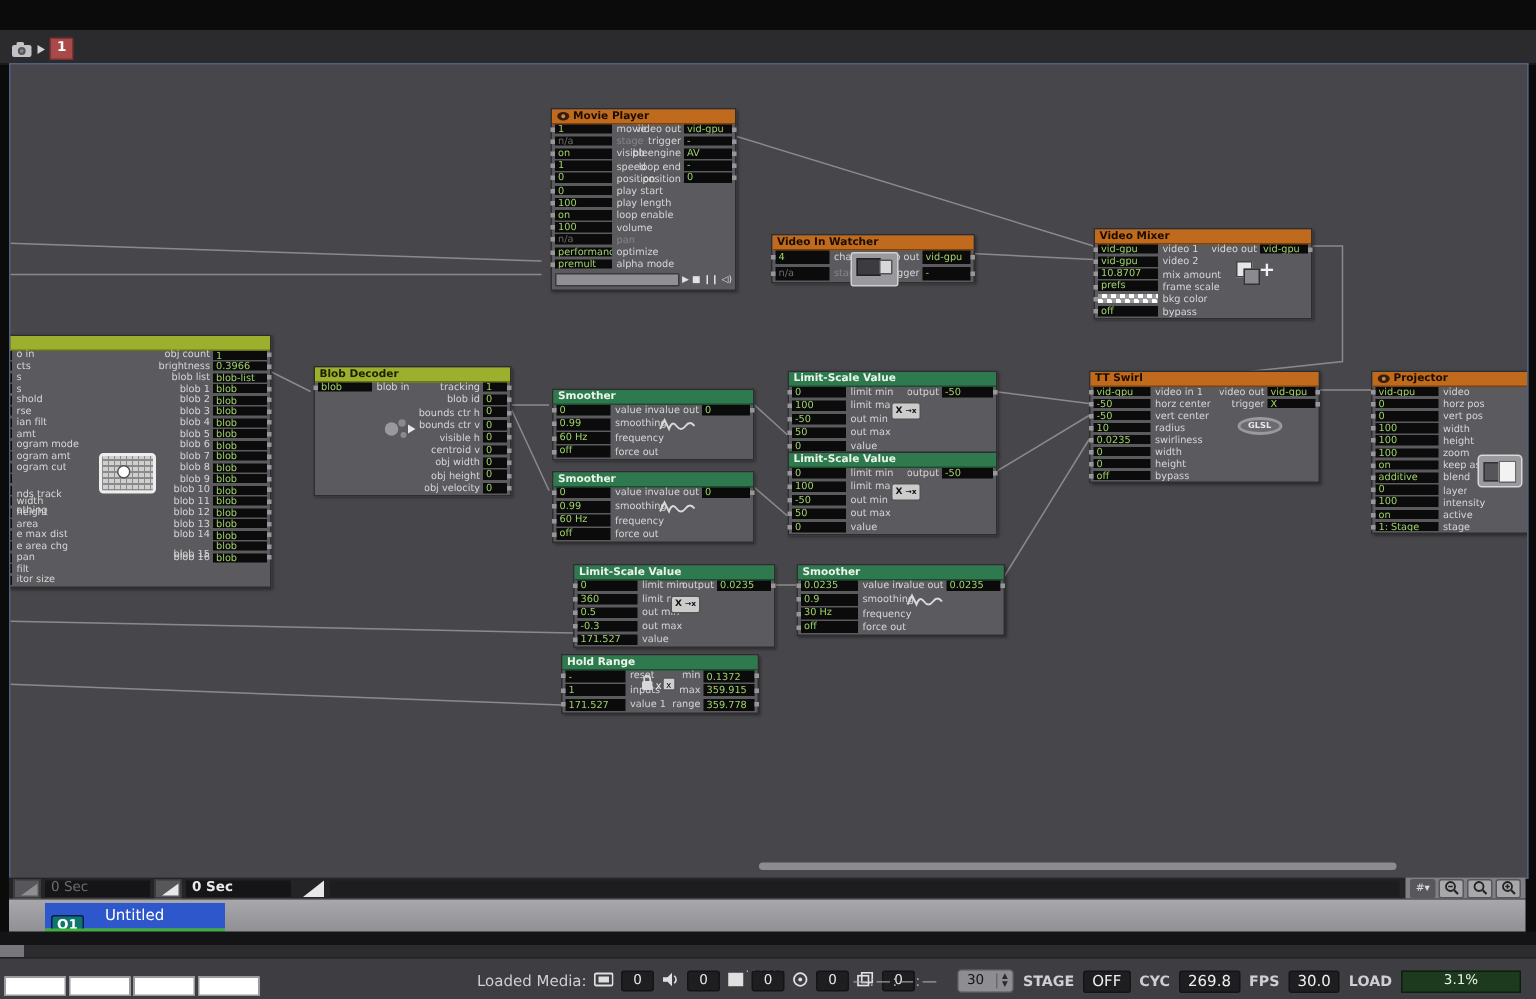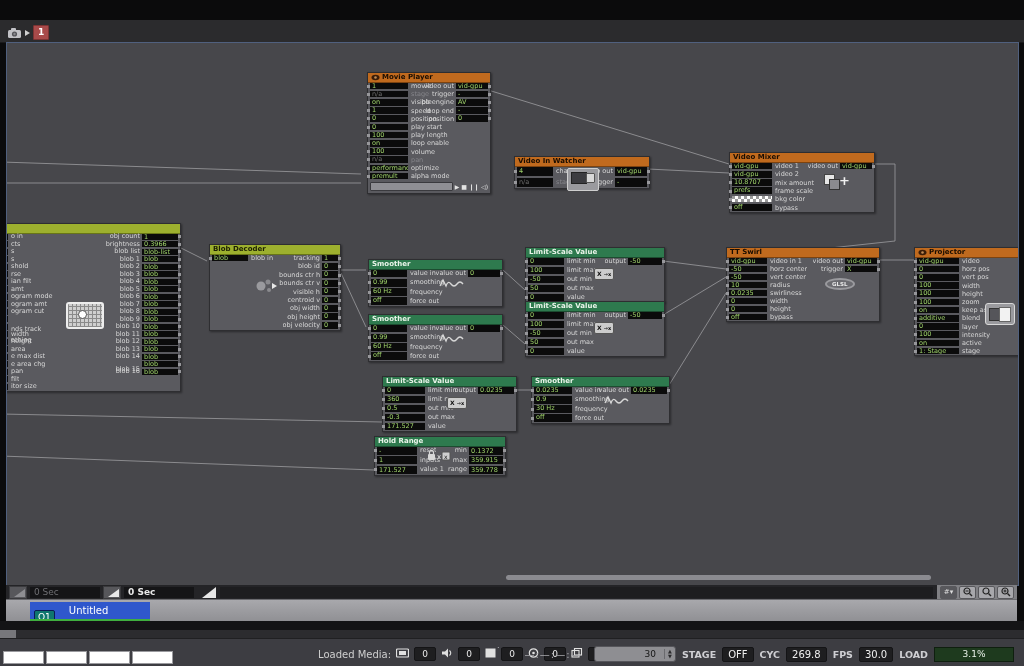--- a/index.html
+++ b/index.html
@@ -72,41 +72,41 @@
   .canv-btns{display:flex;align-items:center;gap:2px;background:#808084;height:14px;padding:0 3px;}
   .cb{width:15px;height:11px;background:#a8a8ac;border:1px solid #58585c;border-radius:2px;display:flex;
     align-items:center;justify-content:center;font-size:8px;color:#222;}
   .cb.dark{background:#58585c;color:#ddd;font-size:7px;}
 
   
   #tabstrip{position:absolute;left:6px;top:599px;width:1011px;height:22px;
     background:linear-gradient(#a8a8ac,#8f8f93);border-top:1px solid #6a6a6e;}
   #scene-tab{position:absolute;left:24px;top:2px;width:120px;height:17px;background:#2f57cc;display:flex;
     align-items:center;}
-  .cue-badge{background:#0f766e;border:1px solid #0a1b55;color:#fff;font-size:9px;font-weight:normal;
+  .cue-badge{background:#0f766e;border:1px solid #0a1b55;color:#fff;font-size:9px;font-weight:bold;
     padding:0 3px;margin-left:4px;border-radius:2px;line-height:12px;margin-top:12px;}
   .tab-name{color:#ffffff;font-size:10px;margin-left:14px;}
   #tab-underline{position:absolute;left:24px;top:19px;width:120px;height:3px;background:#3fae3f;}
 
   
   #gapstrip{position:absolute;left:0;top:621px;width:1024px;height:9px;background:#141416;}
   #handlestrip{position:absolute;left:0;top:630px;width:1024px;height:8px;background:#2c2c2f;}
   #handlestrip .grip{position:absolute;left:0;top:0;width:16px;height:8px;background:#77777b;}
   #toolbar{position:absolute;left:0;top:638px;width:1024px;height:28px;background:#3d3d42;border-top:1px solid #202022;}
   .dots{position:absolute;left:497px;top:2px;color:#b9b9bd;font-size:8px;letter-spacing:2px;}
   .mediabins{position:absolute;left:3px;top:12px;display:flex;gap:2px;}
   .bin{width:39px;height:11px;background:#ffffff;border:1px solid #9a9a9e;}
   .lm{position:absolute;left:318px;top:8px;display:flex;align-items:center;gap:5px;color:#cfcfcf;font-size:10px;}
   .cnt{background:#1e1e20;border:1px solid #141416;color:#e8e8e8;font-size:9px;min-width:20px;text-align:center;
     border-radius:2px;line-height:12px;}
   .rgrp{position:absolute;right:10px;top:7px;display:flex;align-items:center;gap:6px;color:#c9c9cd;font-size:10px;}
   .tcode{color:#a9a9ad;font-size:10px;letter-spacing:1px;margin-right:6px;}
   .stepper{background:#8e8e92;border:1px solid #55555a;border-radius:3px;color:#141414;font-size:9px;
     display:flex;align-items:center;height:14px;}
-  .stepper .num{padding:0 8px 0 6px;margin-left:44px;}
+  .stepper .num{padding:0 8px 0 6px;}
   .stepper .arrows{border-left:1px solid #6a6a6e;padding:0 3px;display:flex;flex-direction:column;
     font-size:5px;line-height:5px;color:#2a2a2c;}
   .tlabel{font-weight:bold;font-size:9.5px;color:#cfcfd3;}
   .tval{background:#1e1e20;border:1px solid #141416;color:#efefef;font-size:10px;padding:0 5px;
     border-radius:2px;line-height:13px;}
   .loadbar{width:78px;height:13px;background:#1e3a1e;border:1px solid #0f1f0f;color:#eaf2ea;font-size:9px;
     text-align:center;line-height:13px;}
 
   .micon{display:inline-block;}
 </style>

